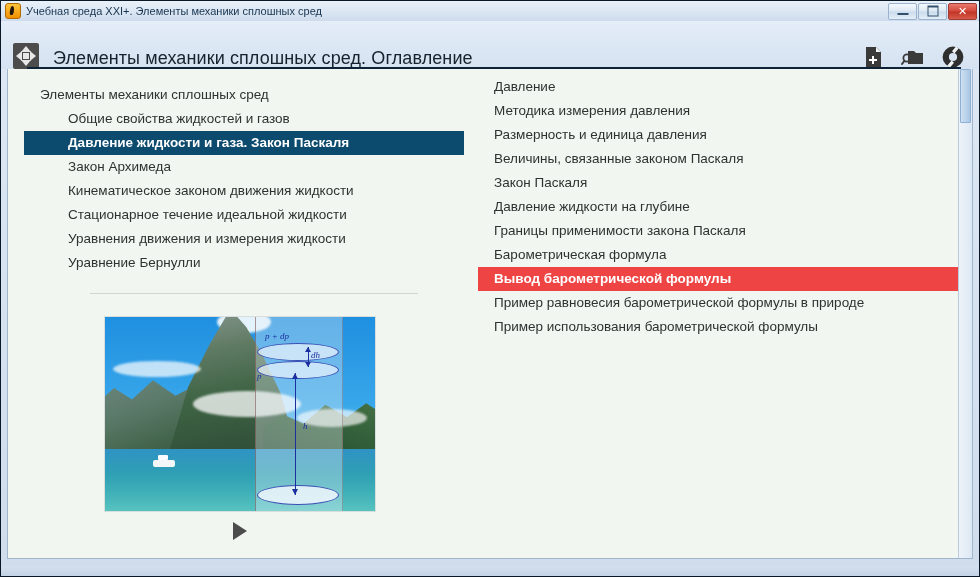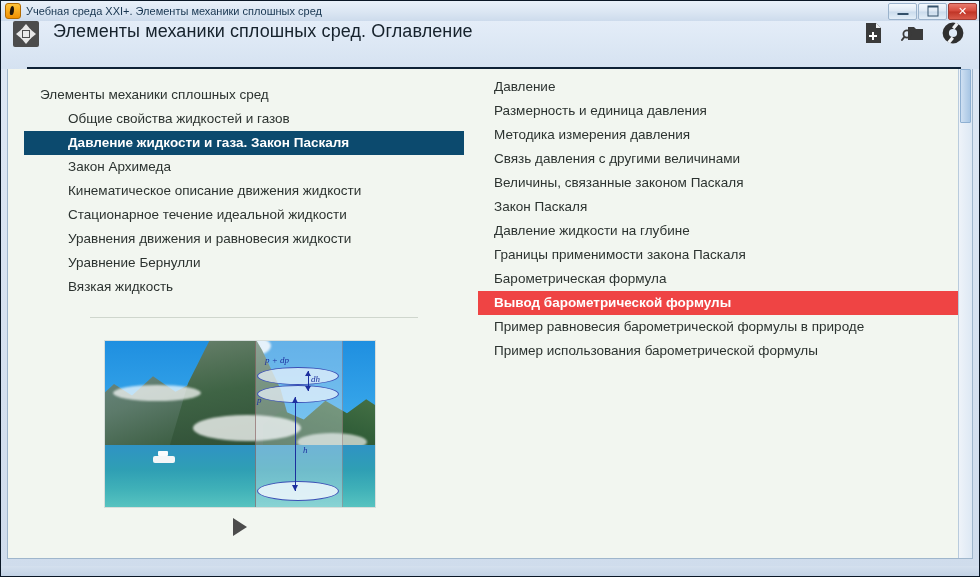--- a/index.html
+++ b/index.html
@@ -61,21 +61,21 @@
     width:11px;height:2px;background:#33506a;
   }
   .win-btn .maxsq{
     position:absolute;left:50%;top:50%;transform:translate(-50%,-50%);
     width:9px;height:8px;border:1px solid #33506a;border-top-width:2px;
   }
   
   .header{
     flex:0 0 48px;height:48px;box-sizing:border-box;
     background:linear-gradient(180deg,#e4edf8 0%,#d5e2f1 100%);
-    display:flex;align-items:flex-start;
+    display:flex;align-items:flex-end;
     padding:0 14px 0 12px;
     position:relative;
   }
   .nav-icon{
     width:26px;height:26px;flex:0 0 26px;border-radius:2px;
     background:#4c4c4c;position:relative;margin-right:14px;
   }
   .nav-icon .ar{position:absolute;width:0;height:0;}
   .nav-icon .up{left:50%;top:3px;transform:translateX(-50%);
     border-left:5px solid transparent;border-right:5px solid transparent;border-bottom:6px solid #e8e8e8;}
@@ -125,21 +125,21 @@
   .col-right .item{padding-left:16px;margin-right:16px;}
   .col-right .item.sel{
     background:#ef4444;color:#ffffff;font-weight:bold;margin-right:0;
   }
   
   .sep{
     height:1px;background:#cfd6cd;margin:18px 60px 0 82px;
   }
   .thumb-wrap{margin-top:22px;padding-left:96px;}
   .thumb{
-    width:272px;height:168px;position:relative;overflow:hidden;
+    width:272px;height:196px;position:relative;overflow:hidden;
     border:1px solid #d7dedb;box-sizing:border-box;text-align:center;
   }
   
   .sky{position:absolute;inset:0;background:linear-gradient(180deg,#1f8fe0 0%,#38a7ea 45%,#63c0f0 70%,#9fd8f3 100%);}
   .water{position:absolute;left:0;right:0;bottom:0;height:62px;
     background:linear-gradient(180deg,#2f93c4 0%,#2f9fb4 40%,#3fb0b8 70%,#57c3c0 100%);}
   .ridge-left{position:absolute;left:-12px;bottom:52px;width:150px;height:96px;
     background:linear-gradient(160deg,#6f8b86 0%,#5c7a6a 40%,#3e6045 75%,#2e4a33 100%);
     clip-path:polygon(0% 100%,0% 46%,14% 26%,26% 38%,40% 18%,55% 34%,72% 20%,88% 40%,100% 30%,100% 100%);}
   .peak{position:absolute;left:62px;bottom:52px;width:132px;height:150px;
@@ -254,25 +254,24 @@
     <div class="hdr-rule"></div>
   </div>
 
   <div class="content">
 
     <div class="col col-left">
       <div class="item root">Элементы механики сплошных сред</div>
       <div class="item">Общие свойства жидкостей и газов</div>
       <div class="item sel">Давление жидкости и газа. Закон Паскаля</div>
       <div class="item">Закон Архимеда</div>
-      <div class="item">Кинематическое описание движения жидкости</div>
+      <div class="item">Кинематическое законом движения жидкости</div>
       <div class="item">Стационарное течение идеальной жидкости</div>
-      <div class="item">Уравнения движения и равновесия жидкости</div>
+      <div class="item">Уравнения движения и измерения жидкости</div>
       <div class="item">Уравнение Бернулли</div>
-      <div class="item">Вязкая жидкость</div>
 
       <div class="sep"></div>
 
       <div class="thumb-wrap">
         <div class="thumb">
           <div class="sky"></div>
           <div class="cloud c1"></div>
           <div class="ridge-left"></div>
           <div class="peak"></div>
           <div class="ridge-right"></div>
@@ -295,23 +294,22 @@
         </div>
       </div>
 
       <div class="play-row">
         <div class="play-tri"></div>
       </div>
     </div>
 
     <div class="col col-right">
       <div class="item">Давление</div>
+      <div class="item">Методика измерения давления</div>
       <div class="item">Размерность и единица давления</div>
-      <div class="item">Методика измерения давления</div>
-      <div class="item">Связь давления с другими величинами</div>
       <div class="item">Величины, связанные законом Паскаля</div>
       <div class="item">Закон Паскаля</div>
       <div class="item">Давление жидкости на глубине</div>
       <div class="item">Границы применимости закона Паскаля</div>
       <div class="item">Барометрическая формула</div>
       <div class="item sel">Вывод барометрической формулы</div>
       <div class="item">Пример равновесия барометрической формулы в природе</div>
       <div class="item">Пример использования барометрической формулы</div>
 
       <div class="scrollbar">

